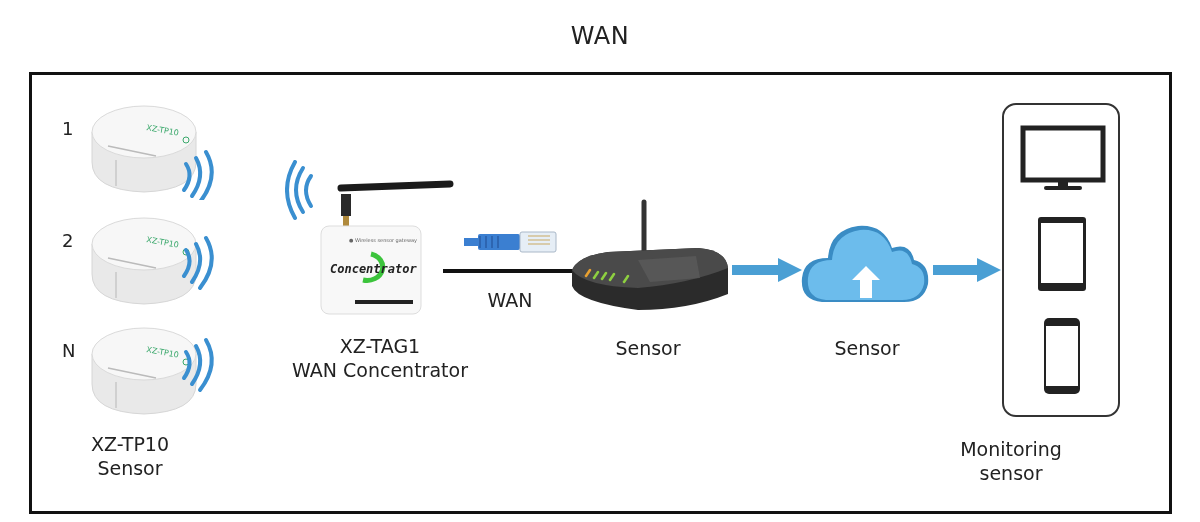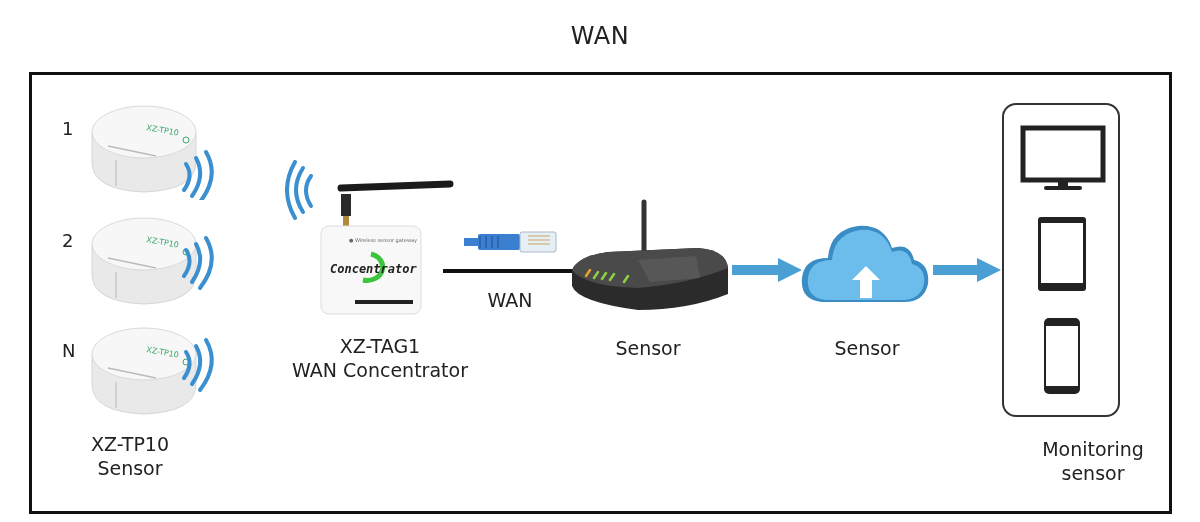--- a/index.html
+++ b/index.html
@@ -146,16 +146,16 @@
   <rect x="24" y="61" width="38" height="4" rx="2" fill="#222"></rect>
 </svg>
 <svg class="svgbox" style="left:1036px;top:215px;" width="54" height="80">
   <rect x="2" y="2" width="48" height="74" rx="3" fill="#222"></rect>
   <rect x="5" y="8" width="42" height="60" fill="#fff"></rect>
 </svg>
 <svg class="svgbox" style="left:1042px;top:316px;" width="40" height="80">
   <rect x="2" y="2" width="36" height="76" rx="5" fill="#222"></rect>
   <rect x="4" y="10" width="32" height="60" fill="#fff"></rect>
 </svg>
-<div class="abs lbl" style="left:1027px;top:437px;width:132px;">
+<div class="abs lbl" style="left:945px;top:437px;width:132px;">
   <div>Monitoring</div>
   <div>sensor</div>
 </div>
 
 </body></html>

